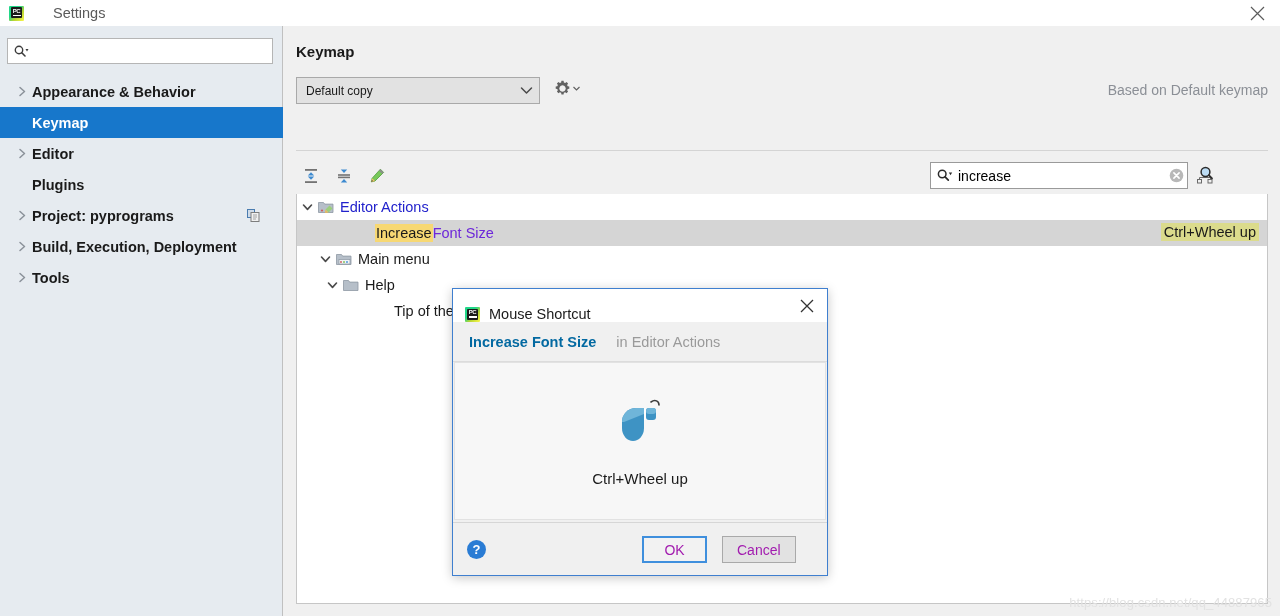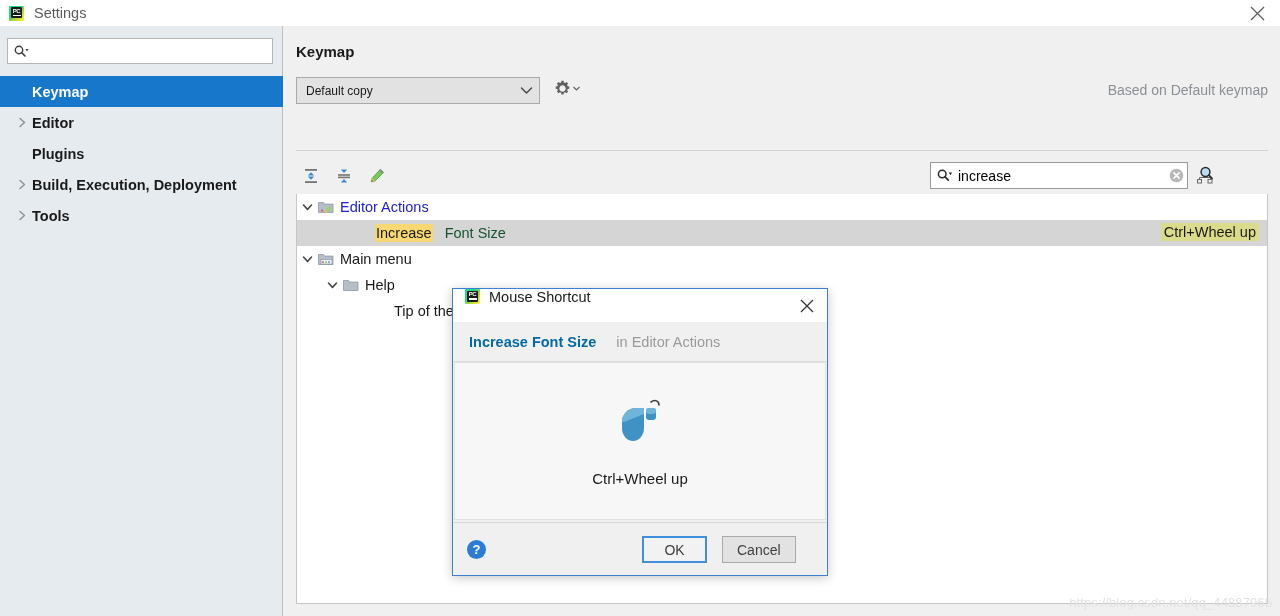--- a/index.html
+++ b/index.html
@@ -17,21 +17,21 @@
     position: relative;
     width: 1280px; height: 616px;
     background: #f0f0f0;
   }
 
   
   #titlebar {
     position: absolute; left: 0; top: 0;
     width: 1280px; height: 26px;
     background: #ffffff;
-    display: flex; align-items: center;
+    display: flex; align-items: center; gap: 19px;
   }
   #app-logo {
     margin-left: 9px;
     width: 15px; height: 15px;
     position: relative;
     border-radius: 1px;
     background: linear-gradient(135deg, #21d789 0%, #21d789 38%, #b3d334 62%, #fcf84a 100%);
     flex: 0 0 auto;
   }
   #app-logo .pc {
@@ -216,21 +216,21 @@
     width: 18px; flex: 0 0 18px;
     display: flex; align-items: center; justify-content: center;
     margin-right: 5px;
   }
   .tree-row .tlabel-link { color: #2222cc; }
   .hl-match {
     background: #f7d873;
     color: #1a1a1a;
     padding: 1px 1px;
   }
-  .tlabel-dim { color: #14532d; padding-left: 12px; }
+  .tlabel-dim { color: #6d28d9; }
   .shortcut-cell {
     position: absolute; right: 8px; top: 3px;
     font-size: 14.5px;
     background: #dbdb8c;
     color: #1a1a1a;
     padding: 1px 3px;
   }
 
   
   #watermark {
@@ -244,21 +244,21 @@
     position: absolute;
     left: 452px; top: 288px;
     width: 376px; height: 288px;
     background: #f0f0f0;
     border: 1px solid #3f7fcf;
     box-shadow: 0 2px 10px rgba(0,0,0,0.22);
   }
   #dlg-title {
     height: 33px;
     background: #ffffff;
-    display: flex; align-items: flex-start;
+    display: flex; align-items: flex-end;
     position: relative;
   }
   #dlg-logo {
     margin-left: 12px;
     width: 15px; height: 15px;
     position: relative; border-radius: 1px;
     background: linear-gradient(135deg, #21d789 0%, #21d789 38%, #b3d334 62%, #fcf84a 100%);
     flex: 0 0 auto;
   }
   #dlg-logo .pc {
@@ -316,21 +316,21 @@
     display: flex; align-items: center; justify-content: center;
     font-size: 13px; font-weight: bold;
     cursor: default;
   }
   .dlg-btn {
     height: 27px;
     min-width: 65px;
     padding: 0 14px;
     font-family: "Liberation Sans", sans-serif;
     font-size: 14px;
-    color: #404040;
+    color: #a21caf;
     background: #e2e2e2;
     border: 1px solid #a9a9a9;
     cursor: default;
     display: flex; align-items: center; justify-content: center;
   }
   #ok-btn {
     position: absolute; left: 189px; top: 13px;
     background: #f2f2f2;
     border: 2px solid #3f8fdd;
   }
@@ -364,41 +364,64 @@
           <circle cx="5" cy="5" r="3.7" stroke="#3c3c3c" stroke-width="1.4" fill="none"></circle>
           <path d="M7.8,7.8 L11,11" stroke="#3c3c3c" stroke-width="1.6" fill="none" stroke-linecap="round"></path>
           <path d="M11.5,4 L14.5,4 L13,6.4 Z" fill="#3c3c3c"></path>
         </svg>
       </span>
       <input id="sidebar-search-input" type="text" value="" style="">
     </div>
 
     <div id="nav">
 
-
-      <div class="nav-item noarrow selected">
-        <span class="arrow"></span>
-        <span class="nav-label">Keymap</span>
-      </div>
-
       <div class="nav-item">
         <span class="arrow">
           <svg width="9" height="11" viewBox="0 0 9 11">
               <path d="M2,1.5 L6.5,5.5 L2,9.5" stroke="#8a9199" stroke-width="1.5" fill="none" stroke-linecap="round" stroke-linejoin="round"></path>
             </svg>
         </span>
+        <span class="nav-label">Appearance &amp; Behavior</span>
+      </div>
+
+      <div class="nav-item noarrow selected">
+        <span class="arrow"></span>
+        <span class="nav-label">Keymap</span>
+      </div>
+
+      <div class="nav-item">
+        <span class="arrow">
+          <svg width="9" height="11" viewBox="0 0 9 11">
+              <path d="M2,1.5 L6.5,5.5 L2,9.5" stroke="#8a9199" stroke-width="1.5" fill="none" stroke-linecap="round" stroke-linejoin="round"></path>
+            </svg>
+        </span>
         <span class="nav-label">Editor</span>
       </div>
 
       <div class="nav-item noarrow">
         <span class="arrow"></span>
         <span class="nav-label">Plugins</span>
       </div>
 
 
+      <div class="nav-item">
+        <span class="arrow">
+          <svg width="9" height="11" viewBox="0 0 9 11">
+              <path d="M2,1.5 L6.5,5.5 L2,9.5" stroke="#8a9199" stroke-width="1.5" fill="none" stroke-linecap="round" stroke-linejoin="round"></path>
+            </svg>
+        </span>
+        <span class="nav-label">Project: pyprograms</span>
+        <span class="copy-ico">
+          <svg width="13" height="13" viewBox="0 0 13 13">
+            <rect x="0.5" y="0.5" width="7" height="8" fill="#cfdbe8" stroke="#4a7cb0" stroke-width="1"></rect>
+            <rect x="4" y="3.5" width="8" height="9" fill="#f0f0f0" stroke="#7d7d7d" stroke-width="1"></rect>
+            <path d="M6,6 h4 M6,8 h4 M6,10 h3" stroke="#9b9b9b" stroke-width="0.9"></path>
+          </svg>
+        </span>
+      </div>
 
       <div class="nav-item">
         <span class="arrow">
           <svg width="9" height="11" viewBox="0 0 9 11">
               <path d="M2,1.5 L6.5,5.5 L2,9.5" stroke="#8a9199" stroke-width="1.5" fill="none" stroke-linecap="round" stroke-linejoin="round"></path>
             </svg>
         </span>
         <span class="nav-label">Build, Execution, Deployment</span>
       </div>
 
@@ -513,21 +536,21 @@
         </span>
         <span class="tlabel-link">Editor Actions</span>
       </div>
 
       <div class="tree-row selected" style="padding-left:78px">
         <span class="hl-match">Increase</span>
         <span class="tlabel-dim"> Font Size</span>
         <span class="shortcut-cell">Ctrl+Wheel up</span>
       </div>
 
-      <div class="tree-row" style="padding-left:0px">
+      <div class="tree-row" style="padding-left:18px">
         <span class="twisty">
           <svg width="11" height="9" viewBox="0 0 11 9">
               <path d="M1.5,2 L5.5,6.4 L9.5,2" stroke="#4a4a4a" stroke-width="1.6" fill="none" stroke-linecap="round" stroke-linejoin="round"></path>
             </svg>
         </span>
         <span class="tico">
           <svg width="16" height="14" viewBox="0 0 16 14">
             <path d="M0.5,2.5 h5 l1.2,1.6 h8.3 v8.4 h-14.5 z" fill="#b6bfc9" stroke="#8e98a3" stroke-width="0.8"></path>
             <rect x="3" y="7.5" width="11" height="4.5" fill="#f2f4f6" stroke="#8e98a3" stroke-width="0.7"></rect>
             <circle cx="5" cy="10" r="0.95" fill="#d15b5b"></circle>

